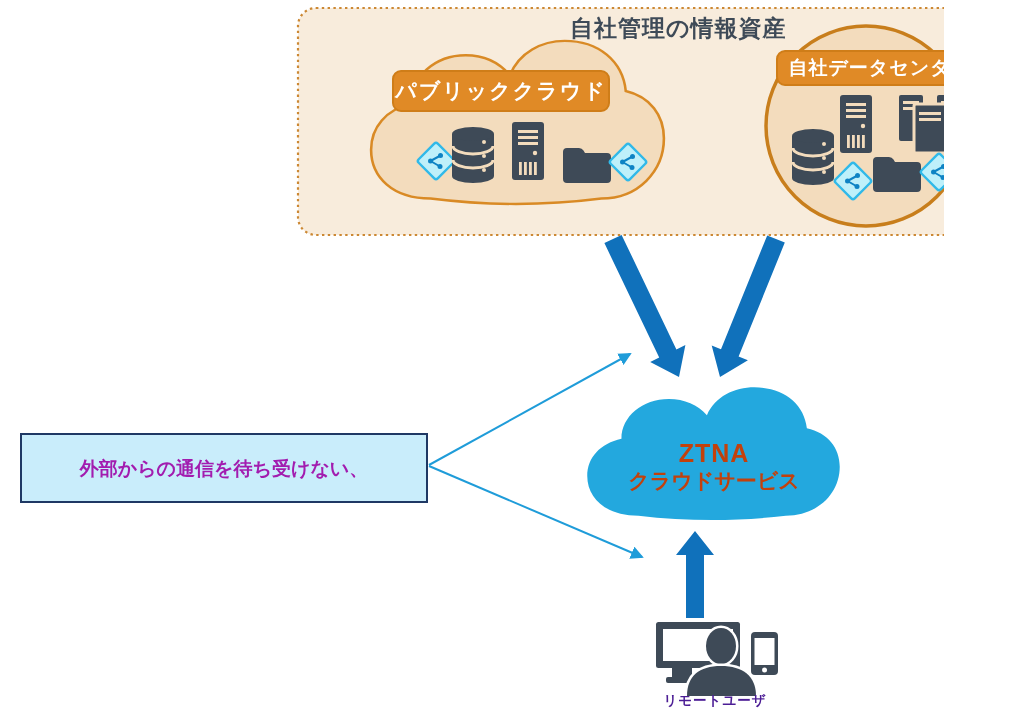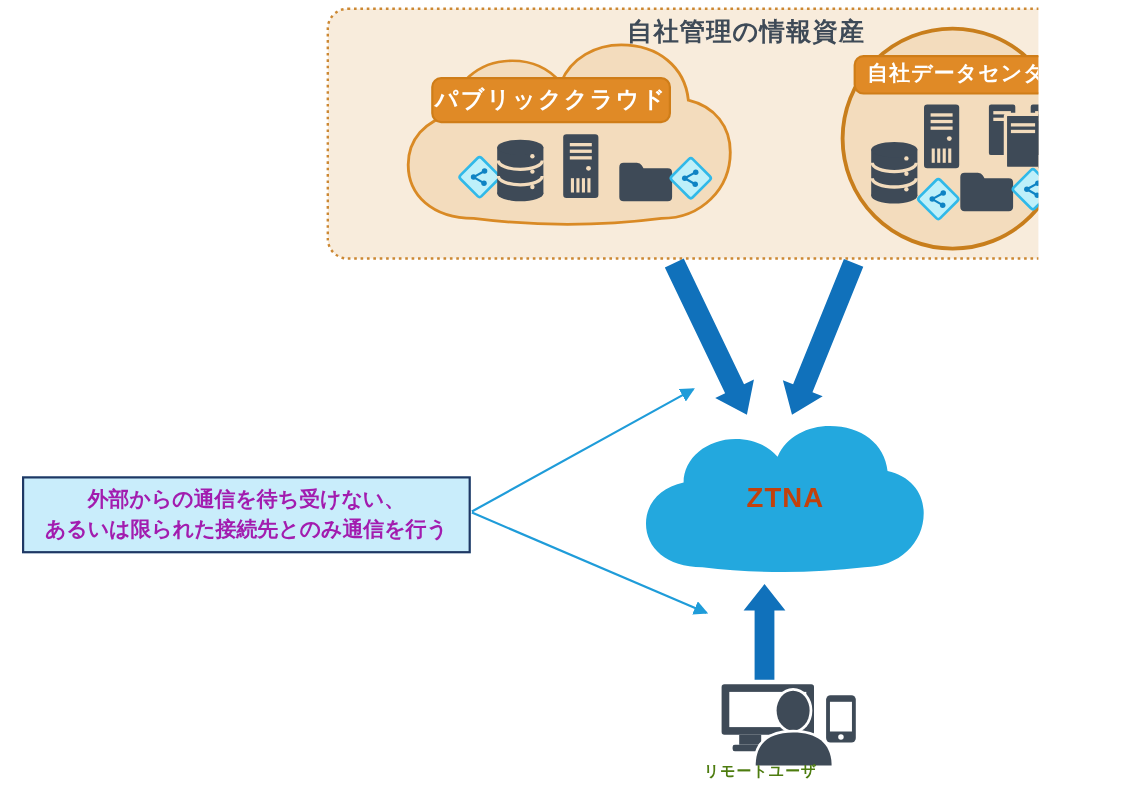--- a/index.html
+++ b/index.html
@@ -19,21 +19,21 @@
   .pill-public{left:392px;top:70px;width:218px;height:42px;font-size:21px;line-height:38px;letter-spacing:2px;}
   .pill-dc{left:776px;top:50px;width:187px;height:36px;font-size:19px;line-height:32px;letter-spacing:1px;}
   .ztna-line{color:#c2410c;font-weight:bold;text-align:center;left:582px;width:264px;}
   .ztna-1{top:439px;font-size:25px;letter-spacing:1px;}
   .ztna-2{top:467px;font-size:21px;}
   .note{
     left:20px;top:433px;width:404px;height:66px;background:#C9EDFB;border:2px solid #1F3864;
     display:flex;flex-direction:column;justify-content:center;align-items:center;
     font-size:19px;font-weight:bold;color:#a21caf;line-height:27px;text-align:right;
   }
-  .remote-label{left:640px;top:692px;width:150px;text-align:left;font-size:13.5px;font-weight:bold;color:#4d7c0f;letter-spacing:1px;}
+  .remote-label{left:640px;top:692px;width:150px;text-align:center;font-size:13.5px;font-weight:bold;color:#4c1d95;letter-spacing:1px;}
 </style>
 </head>
 <body>
 
 <div class="canvas">
 
   <svg class="layer" viewBox="0 0 1028 720">
     <defs>
       <path id="cloud-shape" d="M 43,112 C 18,112 4,97 4,78 C 4,62 14,50 30,46 C 30,27 46,12 66,12 C 78,12 88,17 95,26 C 101,10 116,2 131,2 C 153,2 169,16 171,37 C 187,41 196,54 196,70 C 196,93 179,112 155,112 C 118,117 80,117 43,112 Z"></path>
 
@@ -137,21 +137,21 @@
     </g>
   </svg>
 
   <div class="abs title">自社管理の情報資産</div>
 
   <div class="abs pill pill-public">パブリッククラウド</div>
 
   <div class="abs pill pill-dc">自社データセンタ</div>
 
   <div class="abs ztna-line ztna-1">ZTNA</div>
+  <div class="abs ztna-line ztna-2">クラウドサービス</div>
 
   <div class="abs note">
     <span>外部からの通信を待ち受けない、</span>
-    <span>あるいは限られた接続先とのみ通信を行う</span>
   </div>
 
   <div class="abs remote-label">リモートユーザ</div>
 
 </div>
 
 </body></html>

